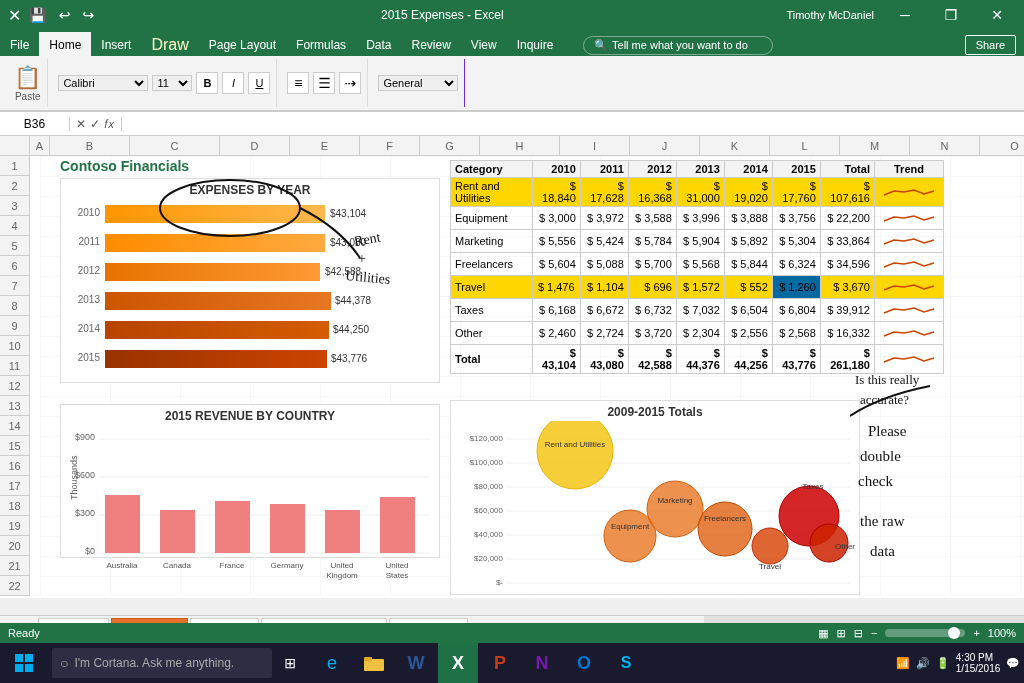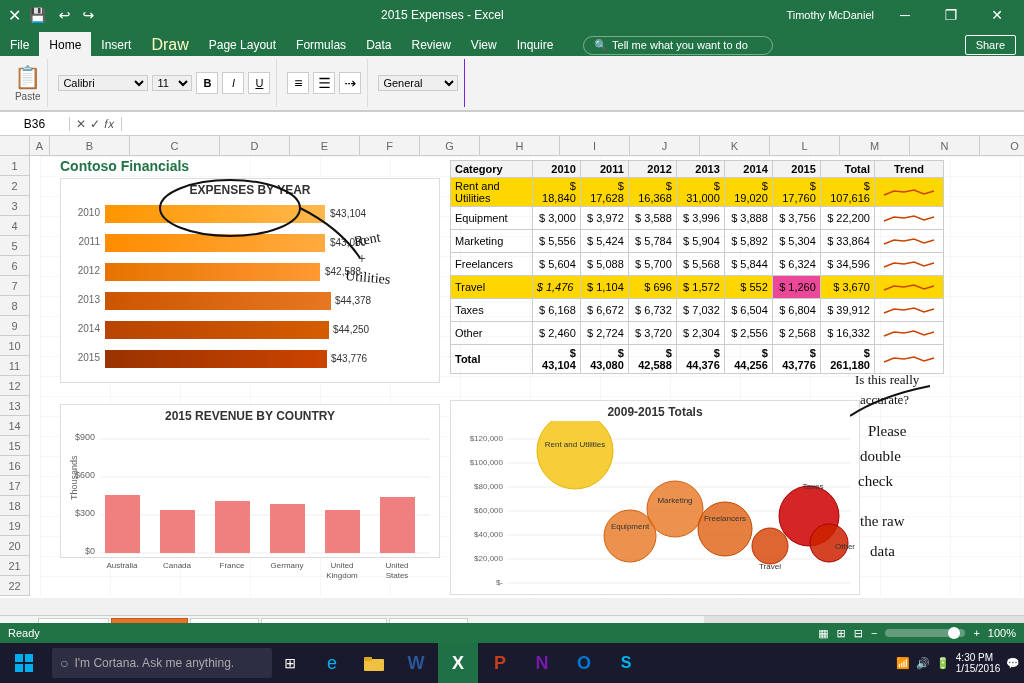--- a/index.html
+++ b/index.html
@@ -323,26 +323,26 @@
               <td style="border: 1px solid rgb(204, 204, 204); padding: 2px 4px; text-align: right;">$ 5,568</td>
               <td style="border: 1px solid rgb(204, 204, 204); padding: 2px 4px; text-align: right;">$ 5,844</td>
               <td style="border: 1px solid rgb(204, 204, 204); padding: 2px 4px; text-align: right;">$ 6,324</td>
               <td style="border: 1px solid rgb(204, 204, 204); padding: 2px 4px; text-align: right;">$ 34,596</td>
               <td style="border: 1px solid rgb(204, 204, 204); padding: 2px 4px; text-align: center;"><svg width="60" height="16" viewBox="0 0 60 16">
                   <polyline points="5,12 15,8 25,9 35,7 45,11 55,8" fill="none" stroke="#cc4400" stroke-width="1.5"></polyline>
                 </svg></td>
             </tr>
             <tr>
               <td style="border: 1px solid rgb(204, 204, 204); padding: 2px 4px; text-align: left; background: rgb(255, 215, 0);">Travel</td>
-              <td style="border: 1px solid rgb(204, 204, 204); padding: 2px 4px; text-align: left; background: rgb(255, 215, 0); font-style: italic;">$ 1,476</td>
+              <td style="border: 1px solid rgb(204, 204, 204); padding: 2px 4px; text-align: center; background: rgb(255, 215, 0);">$ 1,476</td>
               <td style="border: 1px solid rgb(204, 204, 204); padding: 2px 4px; text-align: right; background: rgb(255, 215, 0);">$ 1,104</td>
               <td style="border: 1px solid rgb(204, 204, 204); padding: 2px 4px; text-align: right; background: rgb(255, 215, 0);">$ 696</td>
               <td style="border: 1px solid rgb(204, 204, 204); padding: 2px 4px; text-align: right; background: rgb(255, 215, 0);">$ 1,572</td>
               <td style="border: 1px solid rgb(204, 204, 204); padding: 2px 4px; text-align: right; background: rgb(255, 215, 0);">$ 552</td>
-              <td style="border: 1px solid rgb(204, 204, 204); padding: 2px 4px; text-align: right; background: #ec4899;">$ 1,260</td>
+              <td style="border: 1px solid rgb(204, 204, 204); padding: 2px 4px; text-align: right; background: #0369a1;">$ 1,260</td>
               <td style="border: 1px solid rgb(204, 204, 204); padding: 2px 4px; text-align: right; background: rgb(255, 215, 0);">$ 3,670</td>
               <td style="border: 1px solid rgb(204, 204, 204); padding: 2px 4px; text-align: center; background: rgb(255, 215, 0);"><svg width="60" height="16" viewBox="0 0 60 16">
                   <polyline points="5,12 15,8 25,9 35,7 45,11 55,8" fill="none" stroke="#cc4400" stroke-width="1.5"></polyline>
                 </svg></td>
             </tr>
             <tr>
               <td style="border: 1px solid rgb(204, 204, 204); padding: 2px 4px; text-align: left;">Taxes</td>
               <td style="border: 1px solid rgb(204, 204, 204); padding: 2px 4px; text-align: right;">$ 6,168</td>
               <td style="border: 1px solid rgb(204, 204, 204); padding: 2px 4px; text-align: right;">$ 6,672</td>
               <td style="border: 1px solid rgb(204, 204, 204); padding: 2px 4px; text-align: right;">$ 6,732</td>

